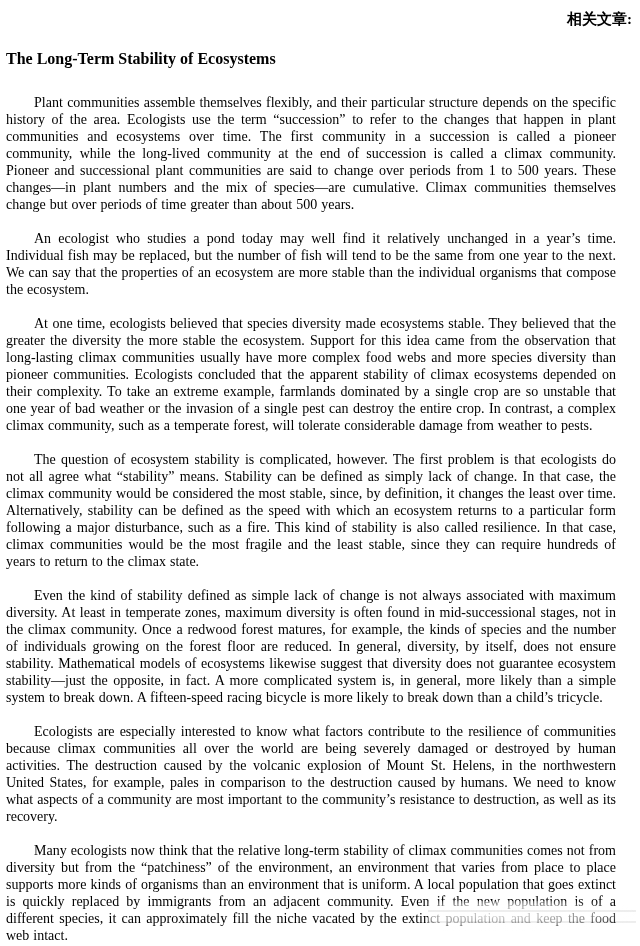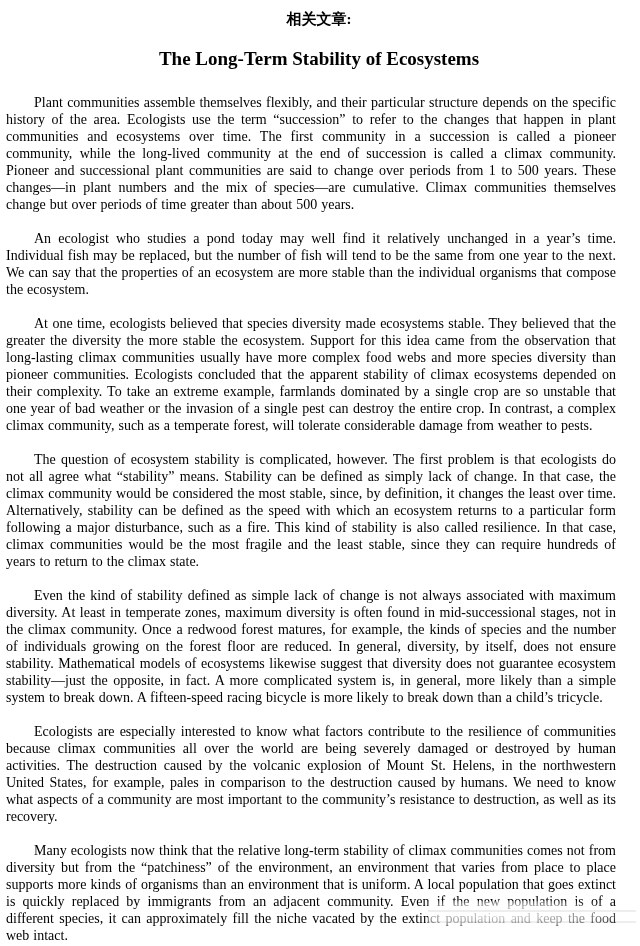--- a/index.html
+++ b/index.html
@@ -15,27 +15,26 @@
     padding: 10px 8px 0 6px;
     background: #ffffff;
     color: #000000;
     font-family: "Liberation Serif", "DejaVu Serif", serif;
     overflow: hidden;
   }
   .related-label {
     font-size: 15px;
     font-weight: bold;
     line-height: 18px;
-    text-align: center;
+    text-align: right;
   }
   .article-title {
     margin: 22px 0 0 0;
-    font-size: 19px;
+    font-size: 16px;
     font-weight: bold;
-    text-align: center;
     line-height: 18px;
   }
   .para {
     margin: 17px 16px 0 0;
     font-size: 14px;
     line-height: 17px;
     text-align: justify;
     text-indent: 28px;
     word-spacing: 0.5px;
   }

